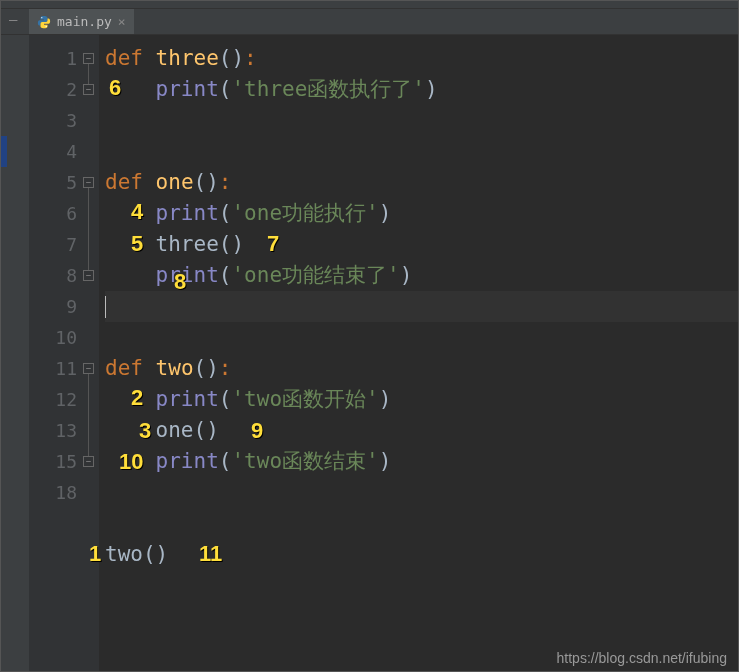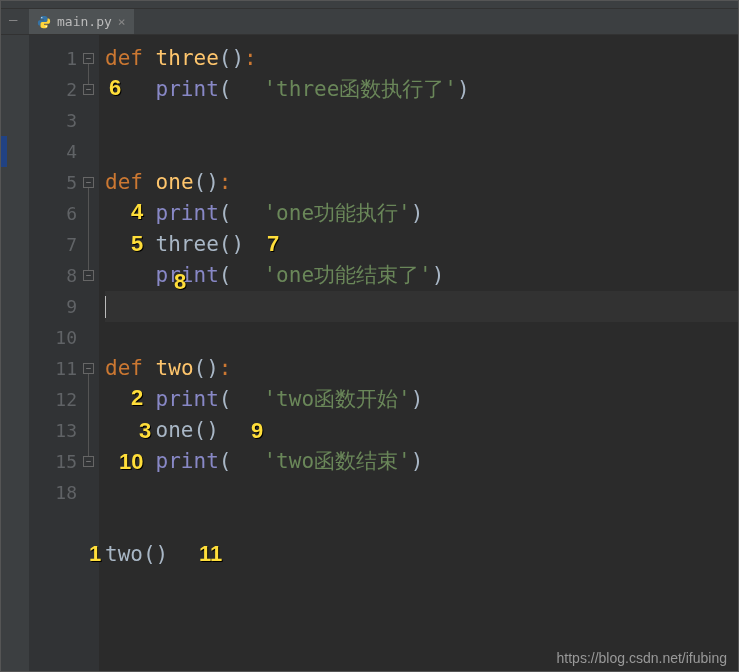--- a/index.html
+++ b/index.html
@@ -120,21 +120,21 @@
   font-size: 21px;
   white-space: pre;
   position: relative;
 }
 .current-line {
   background: #323232;
 }
 .kw { color: #cc7832; text-align: right; }
 .fn { color: #ffc66d; }
 .builtin { color: #8888c6; text-align: center; }
-.str { color: #6a8759; margin-left: 32px; }
+.str { color: #6a8759; }
 .paren { color: #a9b7c6; }
 .plain { color: #a9b7c6; }
 .cursor {
   display: inline-block;
   width: 1px;
   height: 22px;
   background: #bbbbbb;
   vertical-align: middle;
 }
 .anno {

